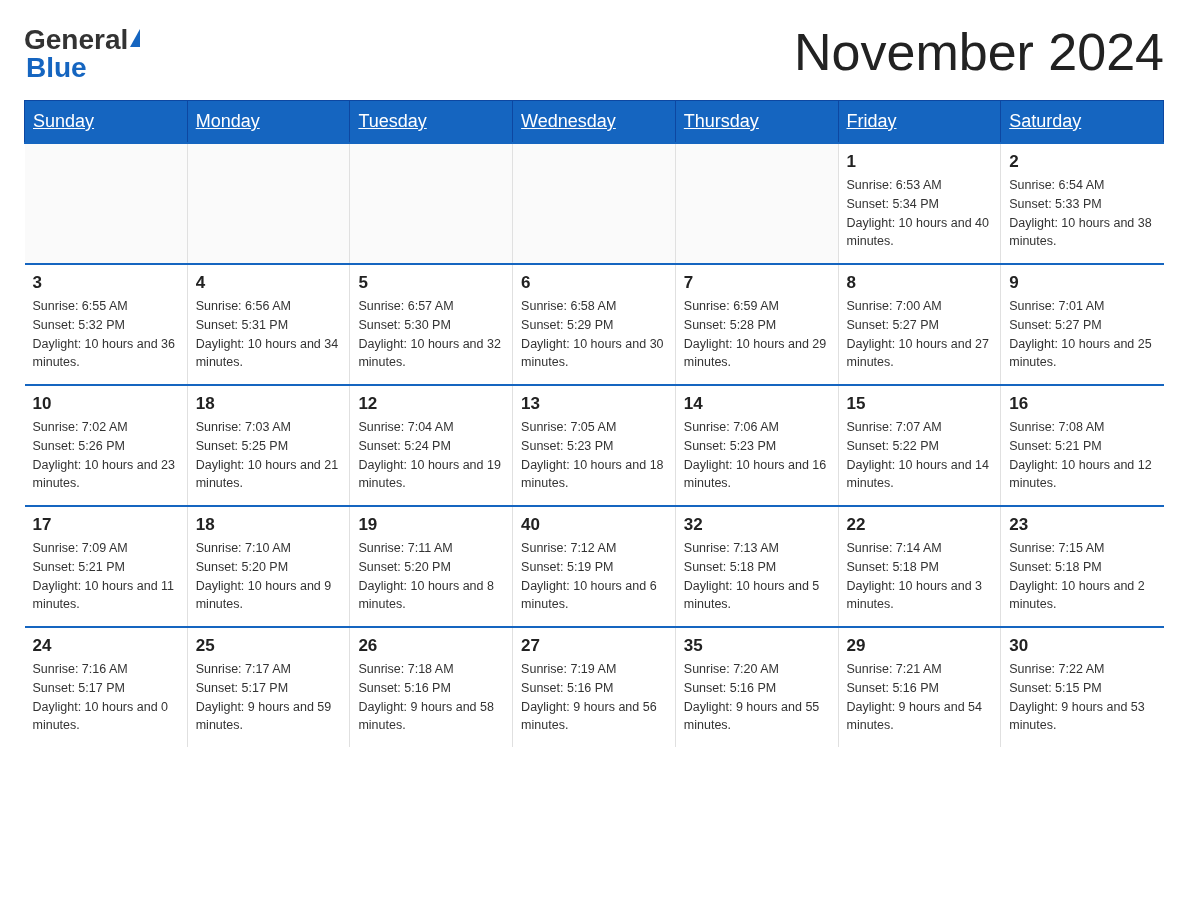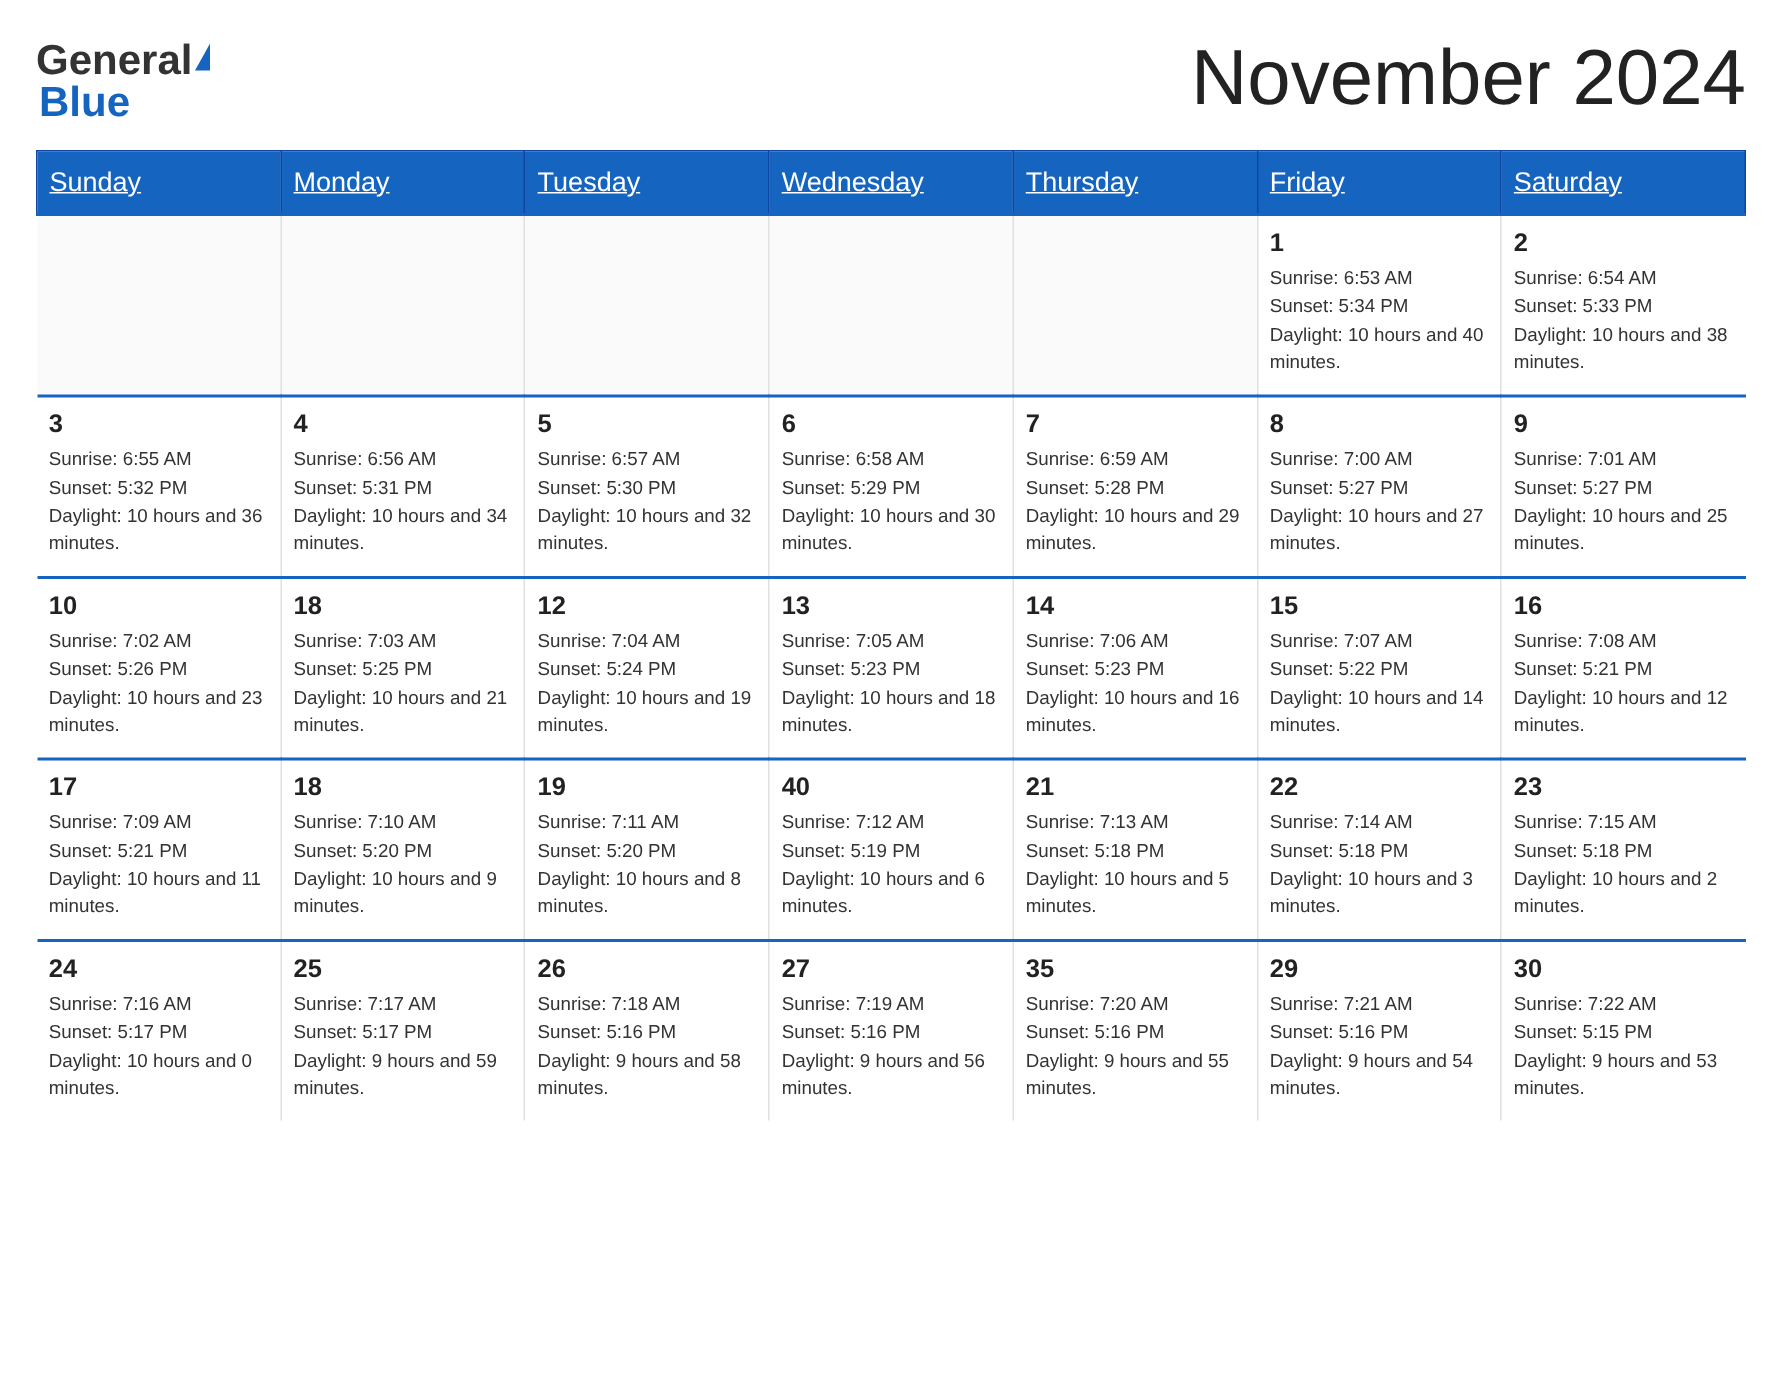--- a/index.html
+++ b/index.html
@@ -215,21 +215,21 @@
         </td>
         <td>
           <div class="day-number">19</div>
           <div class="day-info">Sunrise: 7:11 AM<br>Sunset: 5:20 PM<br>Daylight: 10 hours and 8 minutes.</div>
         </td>
         <td>
           <div class="day-number">40</div>
           <div class="day-info">Sunrise: 7:12 AM<br>Sunset: 5:19 PM<br>Daylight: 10 hours and 6 minutes.</div>
         </td>
         <td>
-          <div class="day-number">21</div>
+          <div class="day-number">32</div>
           <div class="day-info">Sunrise: 7:13 AM<br>Sunset: 5:18 PM<br>Daylight: 10 hours and 5 minutes.</div>
         </td>
         <td>
           <div class="day-number">22</div>
           <div class="day-info">Sunrise: 7:14 AM<br>Sunset: 5:18 PM<br>Daylight: 10 hours and 3 minutes.</div>
         </td>
         <td>
           <div class="day-number">23</div>
           <div class="day-info">Sunrise: 7:15 AM<br>Sunset: 5:18 PM<br>Daylight: 10 hours and 2 minutes.</div>
         </td>

